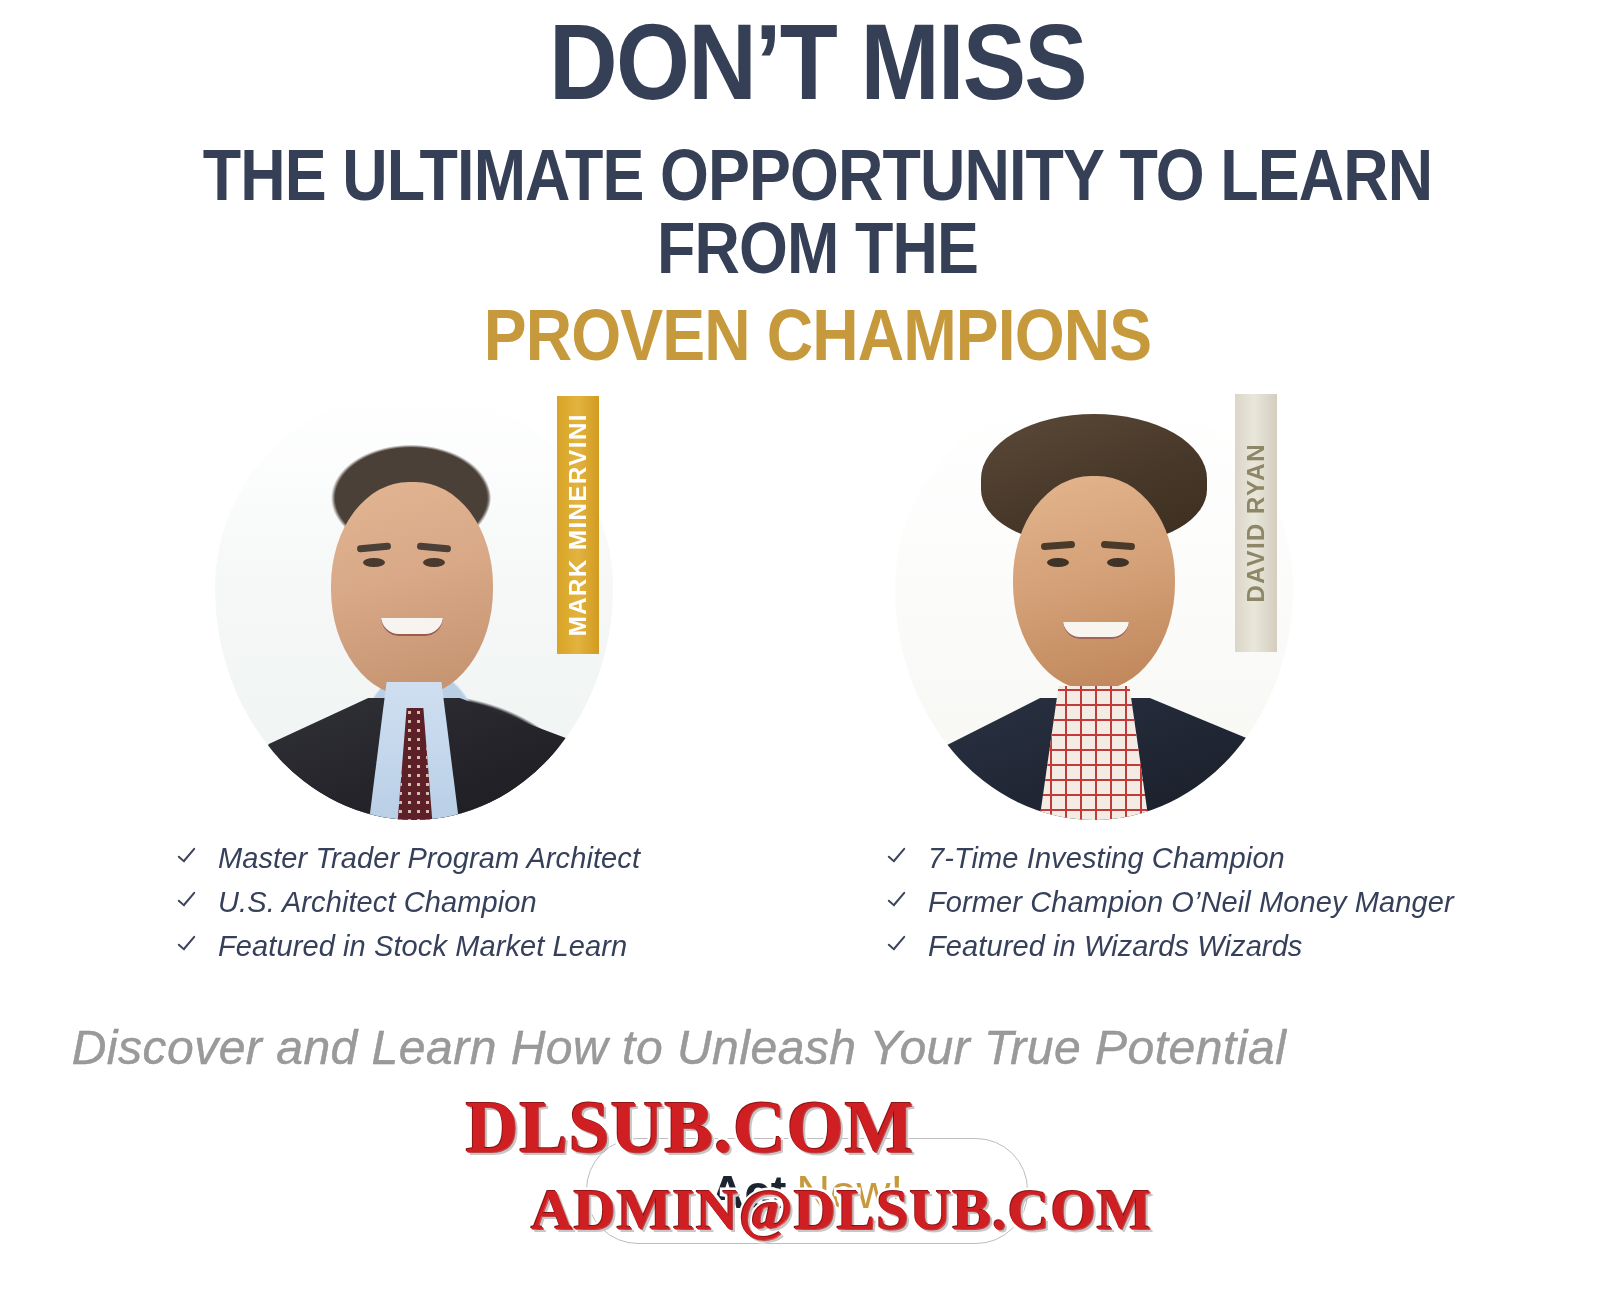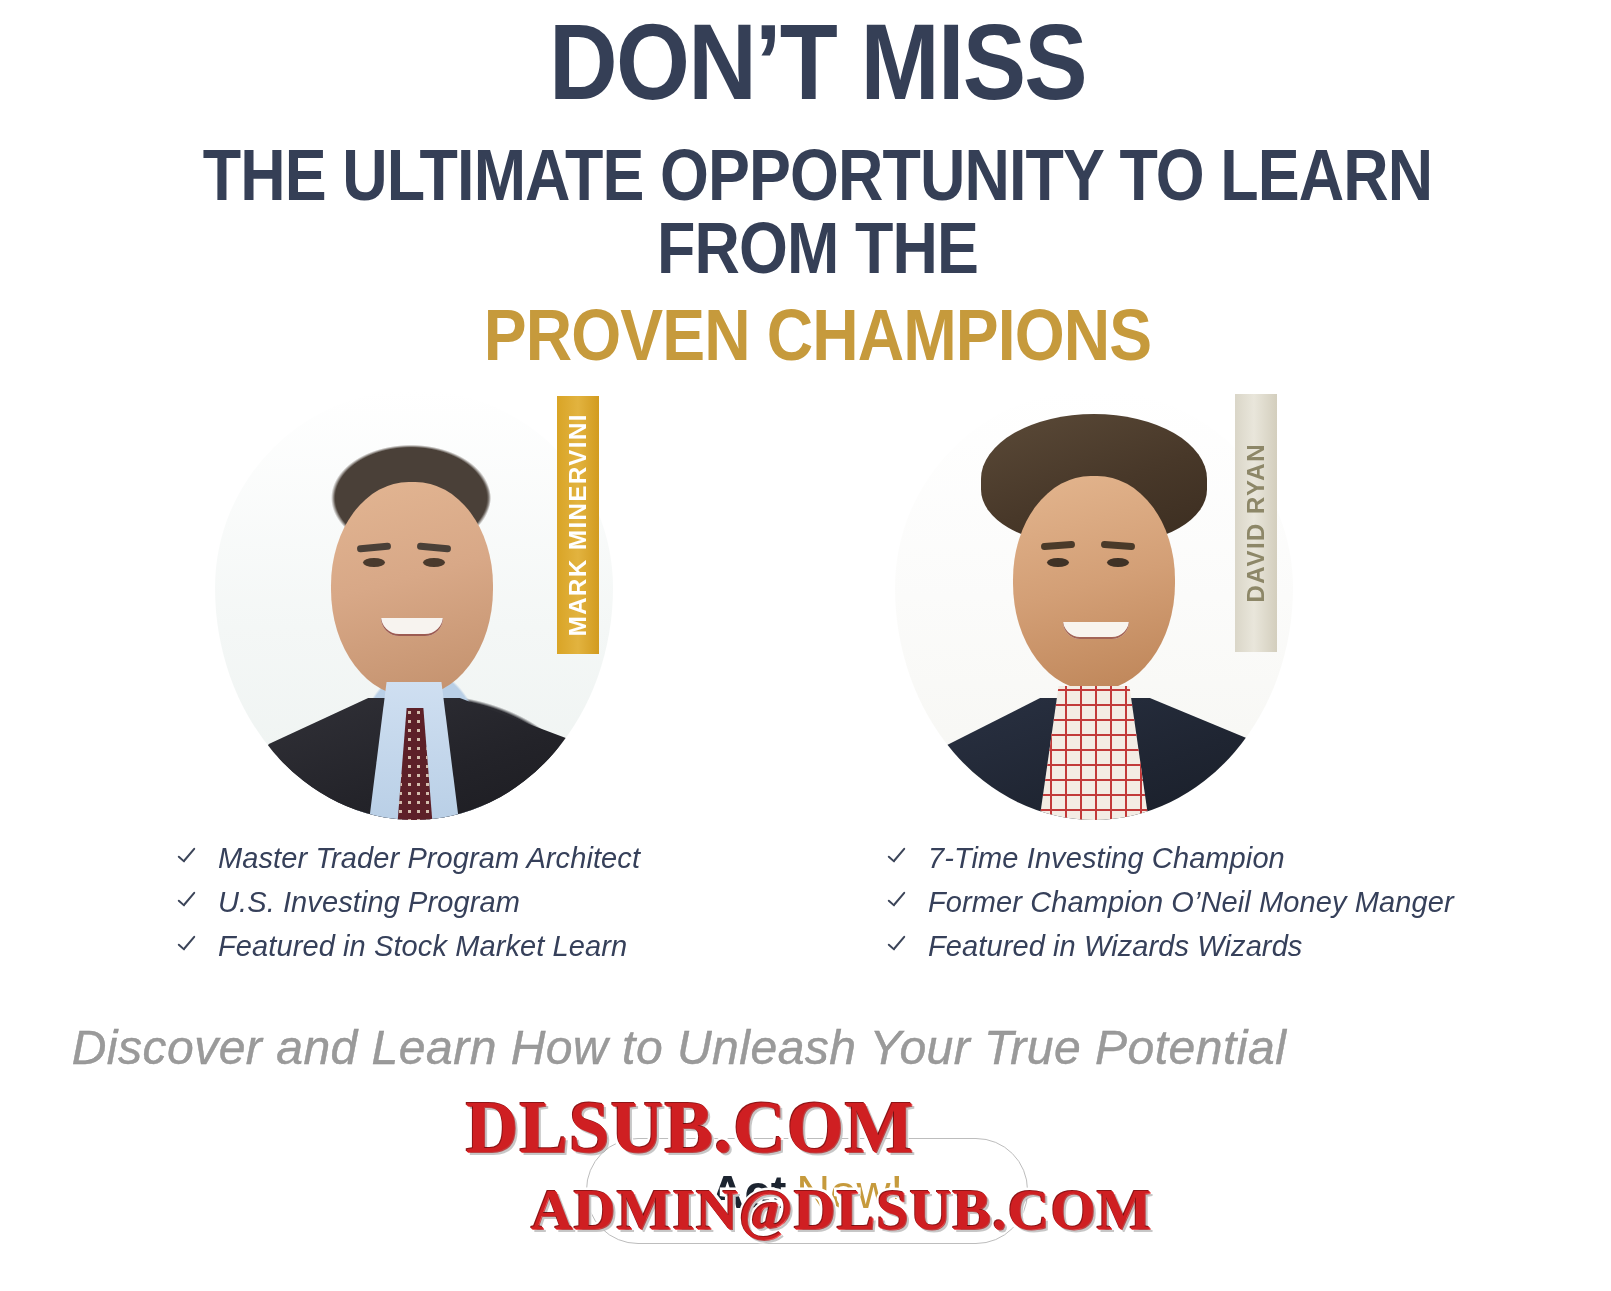--- a/index.html
+++ b/index.html
@@ -302,21 +302,21 @@
 
   <div class="bullets">
 
     <div class="bcol left">
       <div class="brow">
         <span class="check-icon"></span>
         <span class="btext">Master Trader Program Architect</span>
       </div>
       <div class="brow">
         <span class="check-icon"></span>
-        <span class="btext">U.S. Investing Program</span>
+        <span class="btext">U.S. Architect Champion</span>
       </div>
       <div class="brow">
         <span class="check-icon"></span>
         <span class="btext">Featured in Stock Market Learn</span>
       </div>
     </div>
 
     <div class="bcol right">
       <div class="brow">
         <span class="check-icon"></span>

